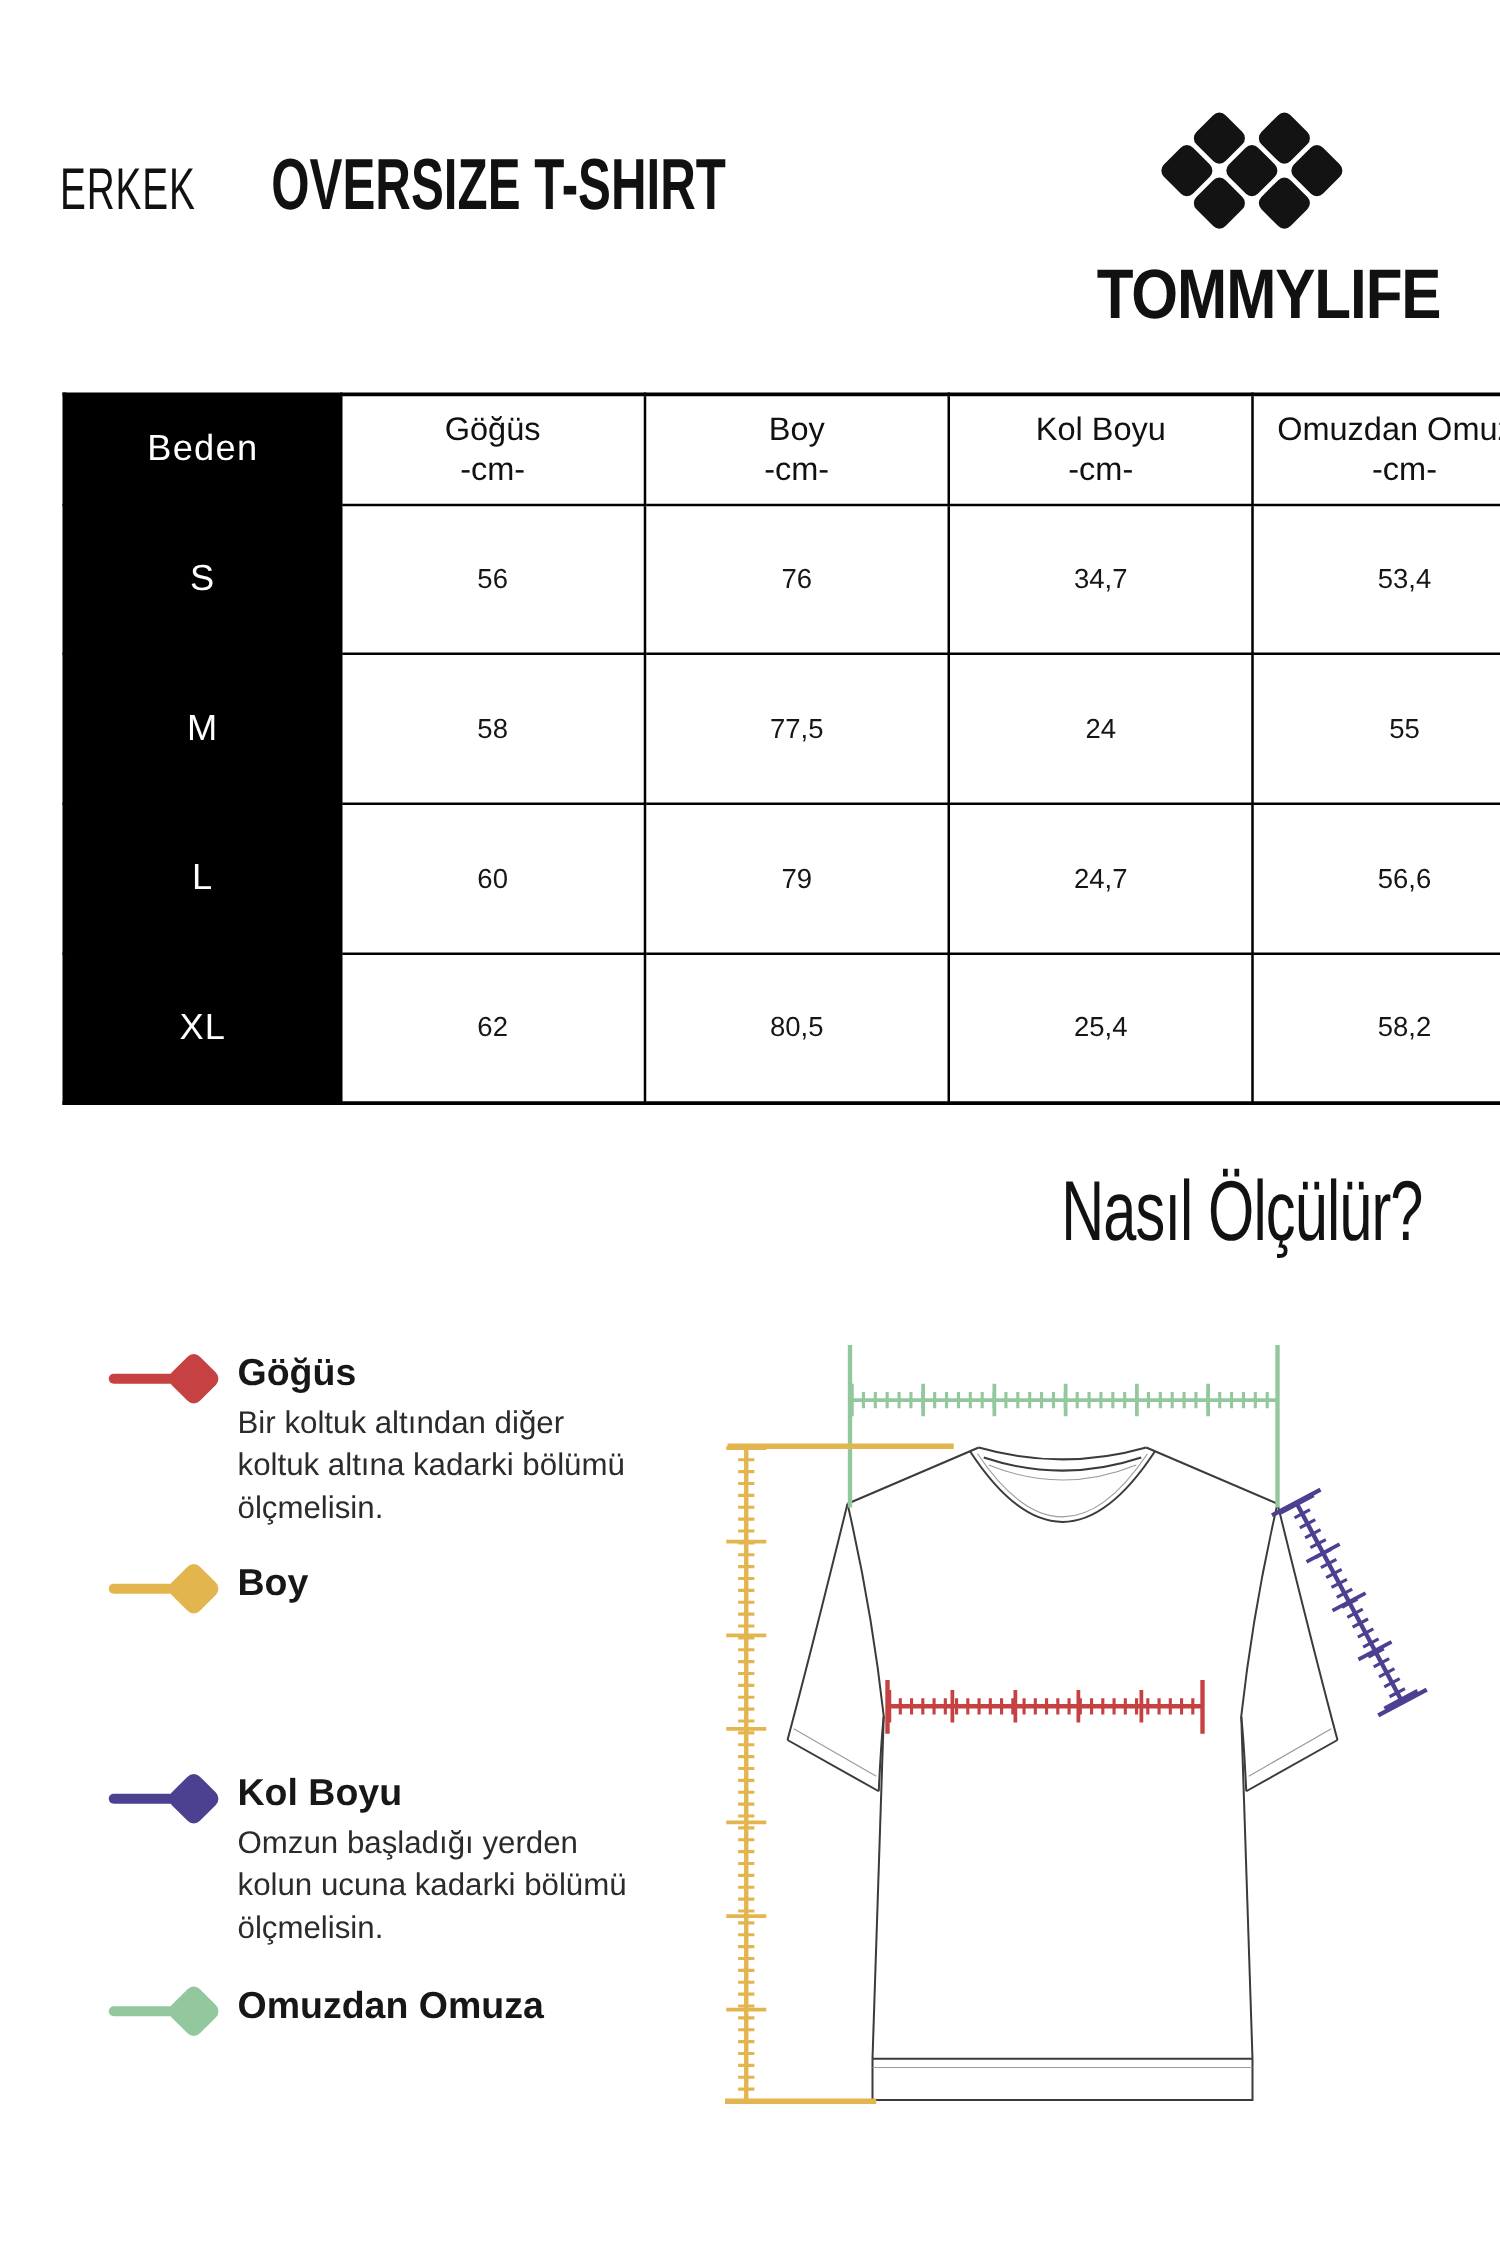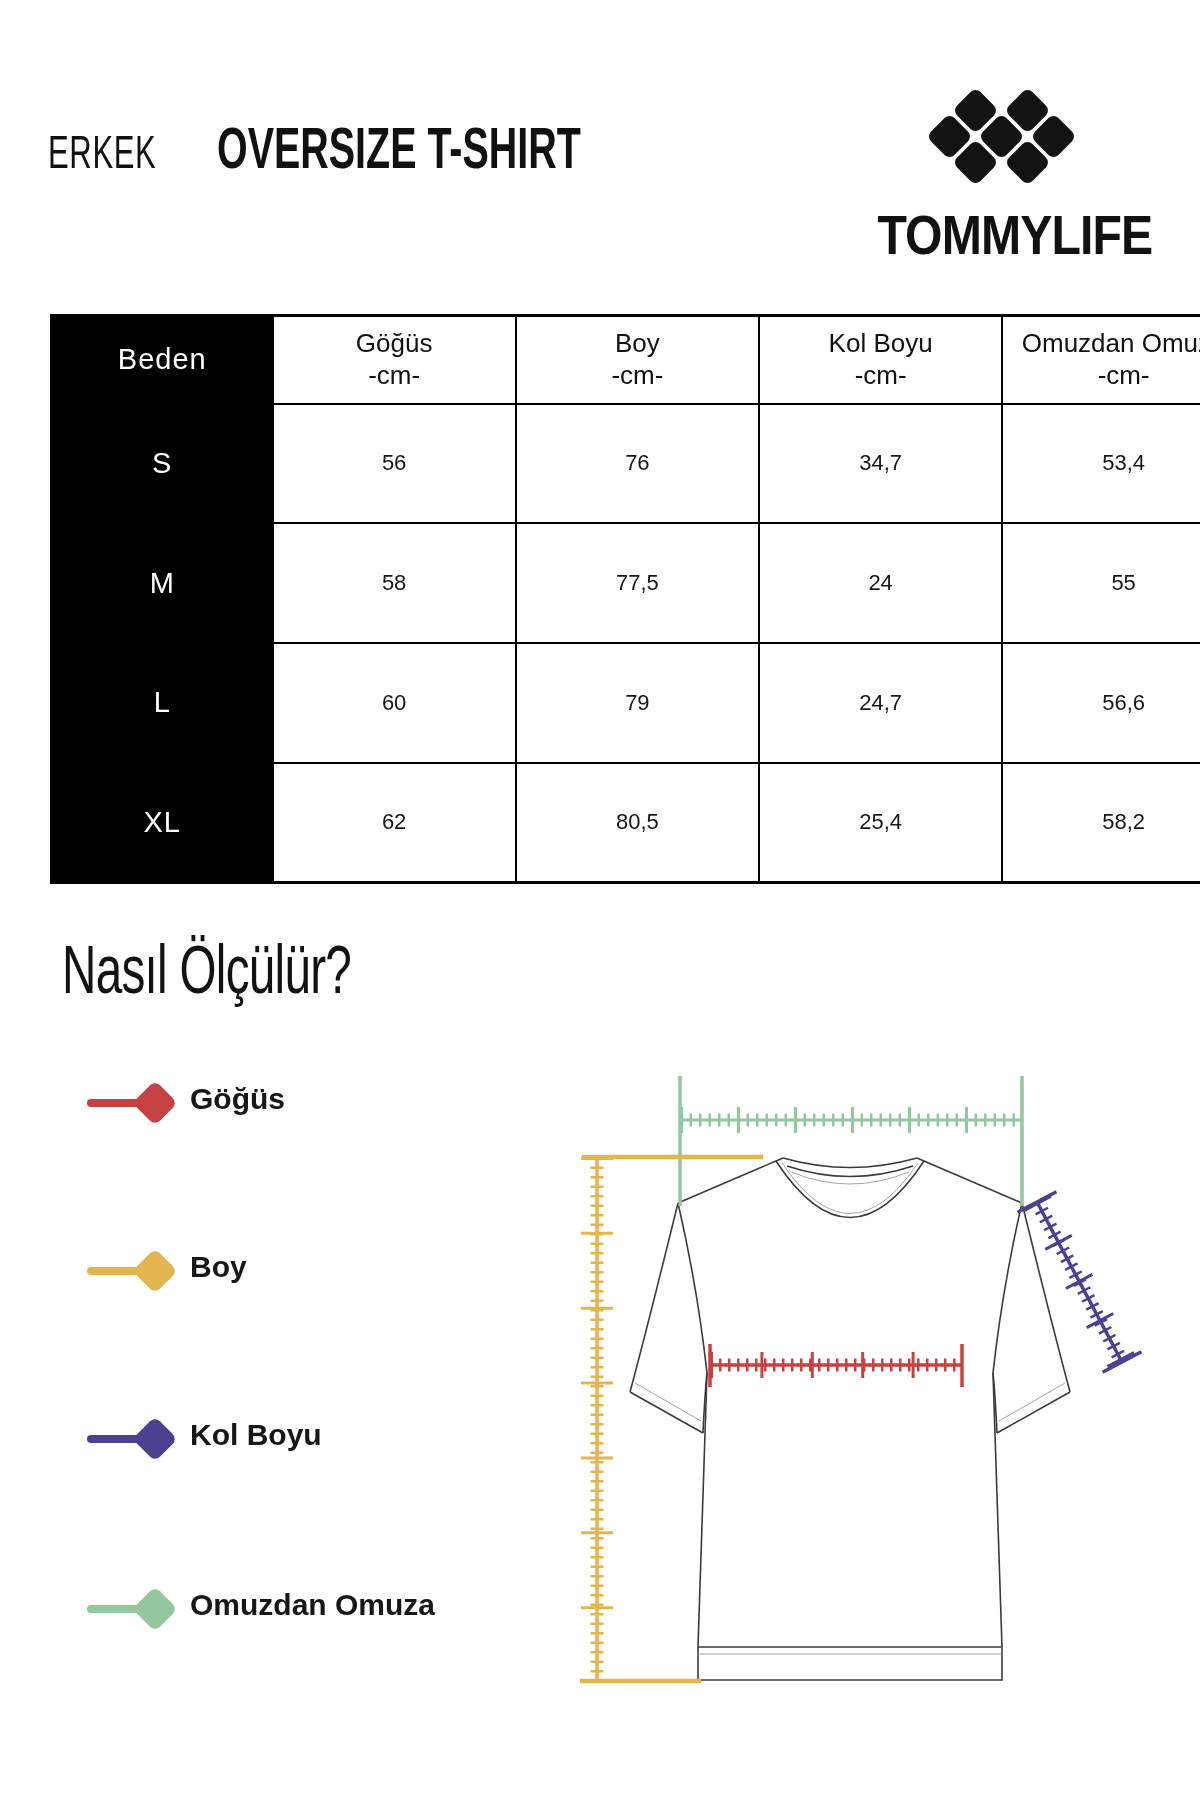--- a/index.html
+++ b/index.html
@@ -31,21 +31,21 @@
   .size-table tbody tr { height:96px; }
   .col-beden { width:221px; }
   .beden-col { background:#000; color:#fff; border-color:#000 !important; }
   .head-cell { font-size:26px; font-weight:400; color:#111; line-height:1.22; background:#fff; }
   .head-cell .unit { display:block; font-size:26px; }
   .beden-head { font-size:29px; font-weight:400; letter-spacing:1px; }
   .size-cell { font-size:29px; font-weight:400; letter-spacing:1px; }
   .val-cell { font-size:22px; font-weight:400; background:#fff; color:#161616; }
 
   
-  .howto-title-wrap { position:absolute; left:0; right:0; top:930px; text-align:left; }
+  .howto-title-wrap { position:absolute; left:0; right:0; top:930px; text-align:right; }
   .howto-title { display:inline-block; font-size:68px; font-weight:400; color:#121212;
                  letter-spacing:-1px; transform:scaleX(0.70); transform-origin:center; }
 
   .legend { position:absolute; left:85px; top:1078px; width:420px; }
   .legend-item { position:absolute; left:0; display:flex; align-items:flex-start; }
   .li-1 { top:4px; }  .li-2 { top:172px; }  .li-3 { top:340px; }  .li-4 { top:510px; }
   .icon-wrap { width:105px; position:relative; height:44px; flex:0 0 105px; margin-top:0px; }
   .icon-line { position:absolute; left:2px; top:17px; width:62px; height:8px; border-radius:4px; }
   .icon-diamond { position:absolute; left:54px; top:0px; width:32px; height:32px; border-radius:7px;
                   transform:rotate(45deg); transform-origin:center; margin-top:5px; }
@@ -154,40 +154,42 @@
 
 <div class="legend">
 
   <div class="legend-item li-1">
     <div class="icon-wrap">
       <div class="icon-line c-red-bg"></div>
       <div class="icon-diamond c-red-bg"></div>
     </div>
     <div class="legend-text">
       <div class="legend-name">Göğüs</div>
+      <div class="legend-desc">Bir koltuk altından diğer koltuk altına kadarki bölümü ölçmelisin.</div>
     </div>
   </div>
 
   <div class="legend-item li-2">
     <div class="icon-wrap">
       <div class="icon-line c-yellow-bg"></div>
       <div class="icon-diamond c-yellow-bg"></div>
     </div>
     <div class="legend-text">
       <div class="legend-name">Boy</div>
     </div>
   </div>
 
   <div class="legend-item li-3">
     <div class="icon-wrap">
       <div class="icon-line c-purple-bg"></div>
       <div class="icon-diamond c-purple-bg"></div>
     </div>
     <div class="legend-text">
       <div class="legend-name">Kol Boyu</div>
+      <div class="legend-desc">Omzun başladığı yerden kolun ucuna kadarki bölümü ölçmelisin.</div>
     </div>
   </div>
 
   <div class="legend-item li-4">
     <div class="icon-wrap">
       <div class="icon-line c-green-bg"></div>
       <div class="icon-diamond c-green-bg"></div>
     </div>
     <div class="legend-text">
       <div class="legend-name">Omuzdan Omuza</div>

